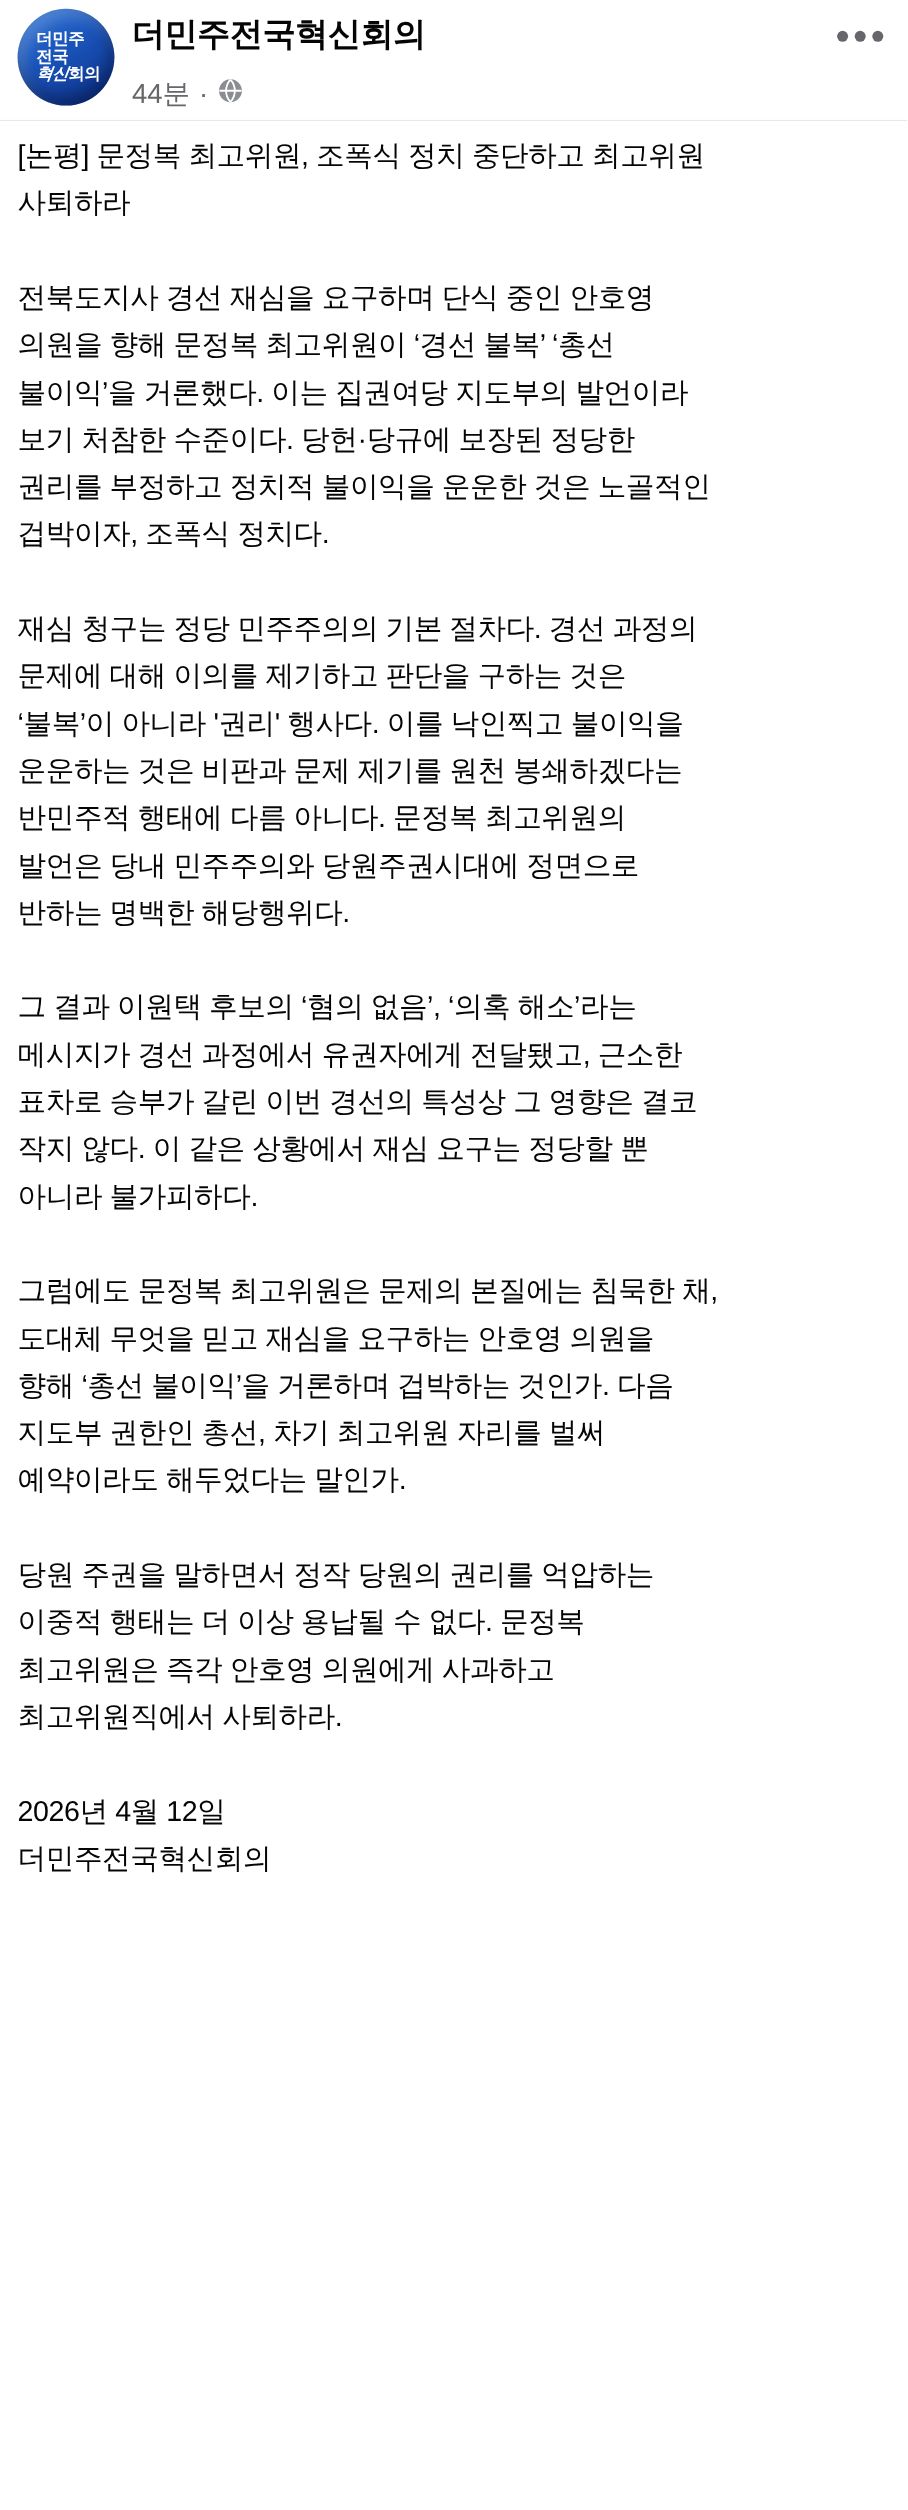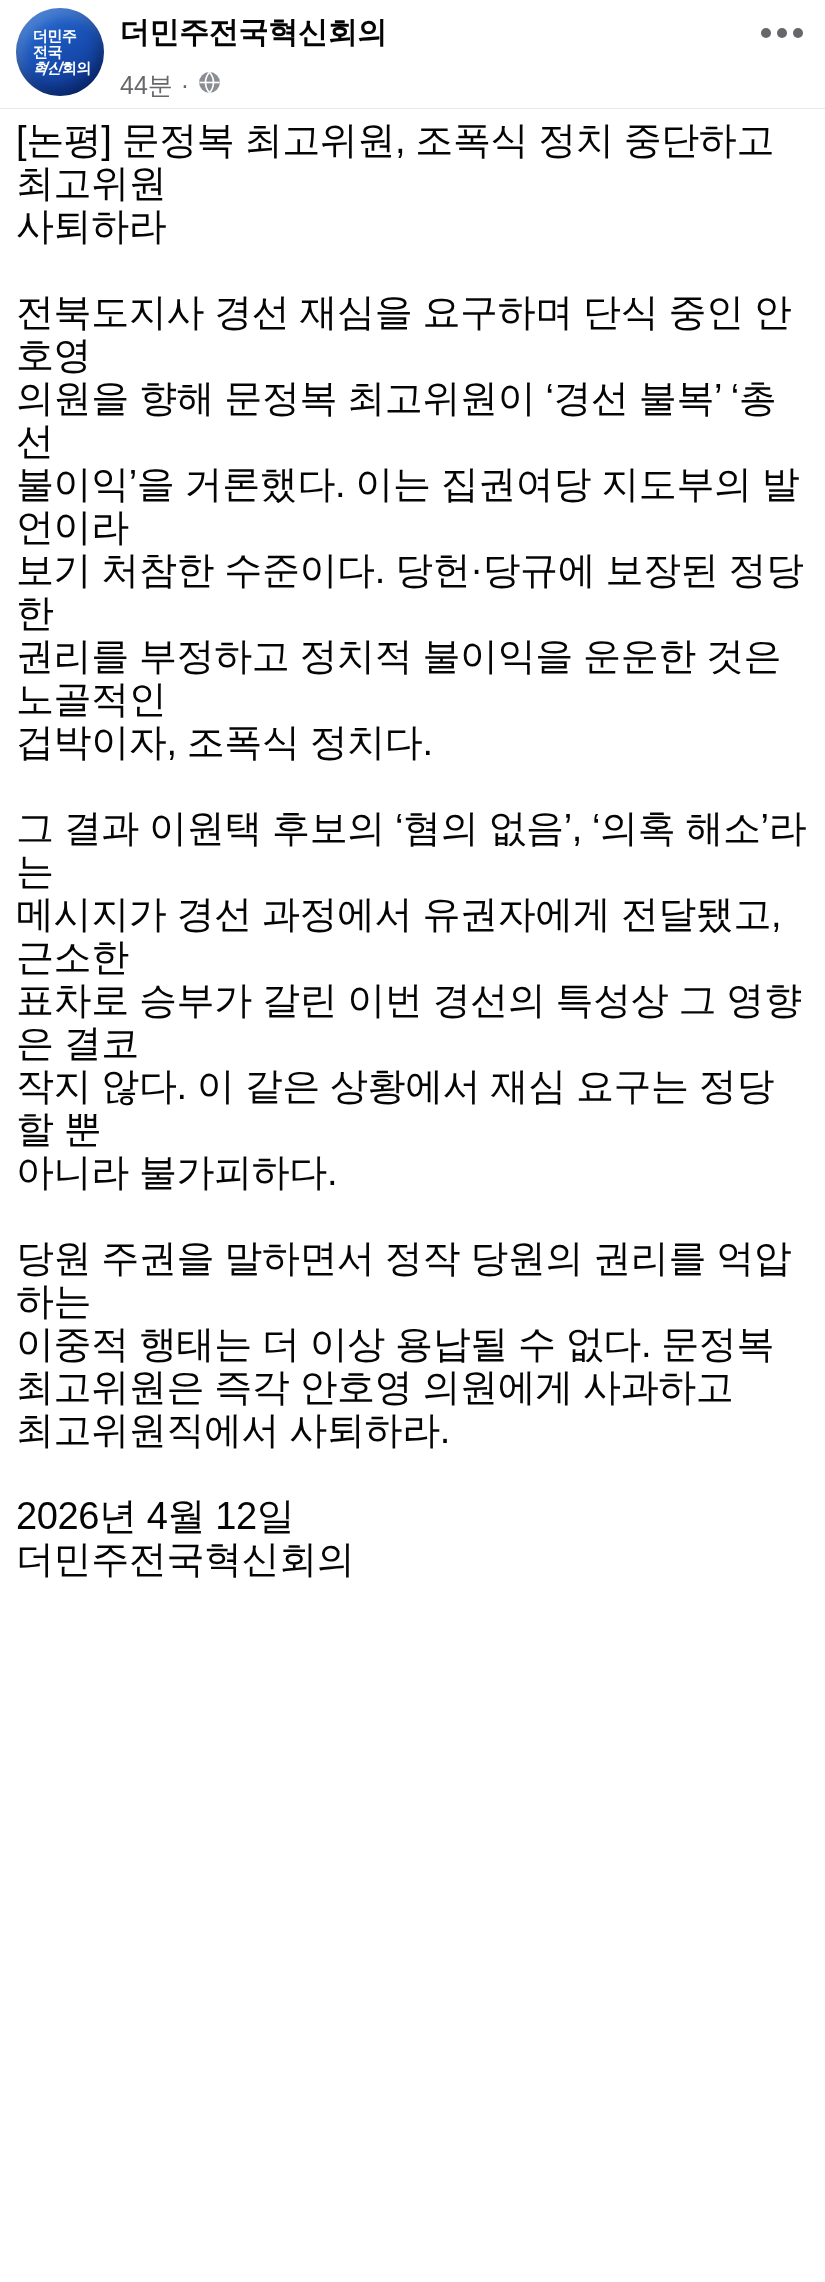--- a/index.html
+++ b/index.html
@@ -55,21 +55,21 @@
     background:var(--muted);display:block;
   }
   .header-divider{
     margin-top:8px;height:1px;background:var(--divider);
   }
   
   .post-body{
     padding:10px 14px 0 16px;
   }
   .post-body p{
-    font-size:38px;line-height:43px;letter-spacing:-0.4px;
+    font-size:26px;line-height:43px;letter-spacing:-0.4px;
     color:var(--text);
     white-space:pre-line;
     margin:0 0 43px 0;
   }
 </style>
 </head>
 <body>
 
 <div class="post-header">
 
@@ -108,24 +108,36 @@
 
 <div class="post-body">
   <p>[논평] 문정복 최고위원, 조폭식 정치 중단하고 최고위원
 사퇴하라</p>
   <p>전북도지사 경선 재심을 요구하며 단식 중인 안호영
 의원을 향해 문정복 최고위원이 ‘경선 불복’ ‘총선
 불이익’을 거론했다. 이는 집권여당 지도부의 발언이라
 보기 처참한 수준이다. 당헌·당규에 보장된 정당한
 권리를 부정하고 정치적 불이익을 운운한 것은 노골적인
 겁박이자, 조폭식 정치다.</p>
+  <p>재심 청구는 정당 민주주의의 기본 절차다. 경선 과정의
+문제에 대해 이의를 제기하고 판단을 구하는 것은
+‘불복’이 아니라 '권리' 행사다. 이를 낙인찍고 불이익을
+운운하는 것은 비판과 문제 제기를 원천 봉쇄하겠다는
+반민주적 행태에 다름 아니다. 문정복 최고위원의
+발언은 당내 민주주의와 당원주권시대에 정면으로
+반하는 명백한 해당행위다.</p>
   <p>그 결과 이원택 후보의 ‘혐의 없음’, ‘의혹 해소’라는
 메시지가 경선 과정에서 유권자에게 전달됐고, 근소한
 표차로 승부가 갈린 이번 경선의 특성상 그 영향은 결코
 작지 않다. 이 같은 상황에서 재심 요구는 정당할 뿐
 아니라 불가피하다.</p>
+  <p>그럼에도 문정복 최고위원은 문제의 본질에는 침묵한 채,
+도대체 무엇을 믿고 재심을 요구하는 안호영 의원을
+향해 ‘총선 불이익’을 거론하며 겁박하는 것인가. 다음
+지도부 권한인 총선, 차기 최고위원 자리를 벌써
+예약이라도 해두었다는 말인가.</p>
   <p>당원 주권을 말하면서 정작 당원의 권리를 억압하는
 이중적 행태는 더 이상 용납될 수 없다. 문정복
 최고위원은 즉각 안호영 의원에게 사과하고
 최고위원직에서 사퇴하라.</p>
   <p>2026년 4월 12일
 더민주전국혁신회의</p>
 </div>
 
 </body></html>

